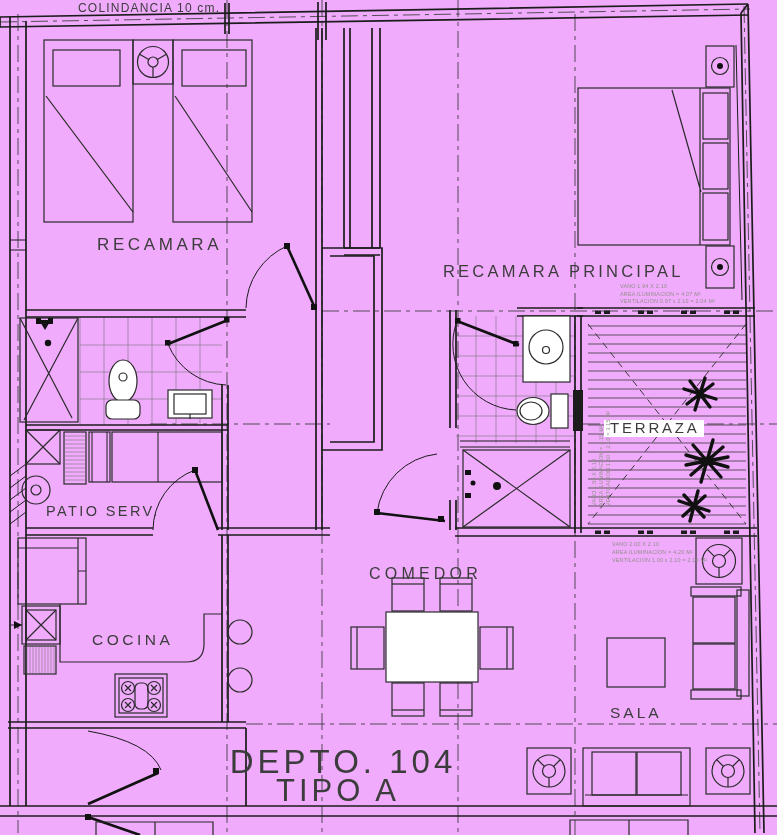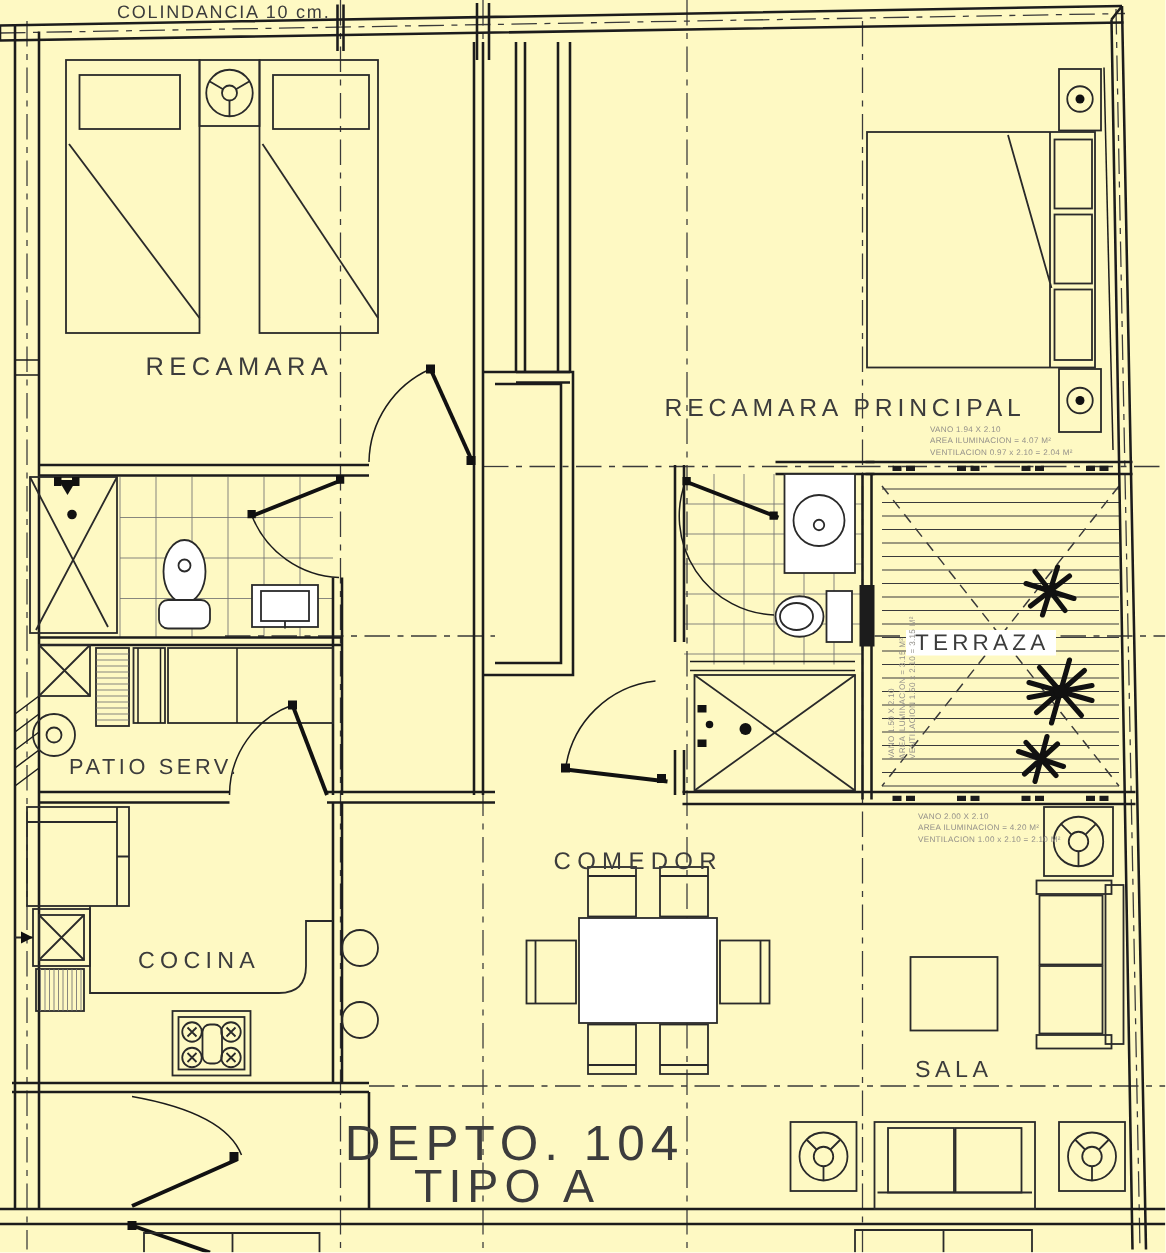--- a/index.html
+++ b/index.html
@@ -1,16 +1,16 @@
 <!DOCTYPE html>
 <html><head>
 <meta charset="utf-8">
 <style>
   html,body{margin:0;padding:0;background:#ffffff}
-  .plan-wrap{width:777px;height:835px;position:relative;background:#fef9c3;overflow:hidden}
+  .plan-wrap{width:777px;height:835px;position:relative;background:#f0abfc;overflow:hidden}
   svg{display:block}
   .wall{stroke:#1c1c1c;stroke-width:1.7;fill:none}
   .thin{stroke:#1c1c1c;stroke-width:1;fill:none}
   .furn{stroke:#2a2a2a;stroke-width:1.2;fill:none}
   .furnw{stroke:#2a2a2a;stroke-width:1.2;fill:#fff}
   .grid{stroke:#6f6f6f;stroke-width:0.55;fill:none}
   .deck{stroke:#3a3a3a;stroke-width:0.8;fill:none}
   .axis{stroke:#3a3a3a;stroke-width:0.85;fill:none;stroke-dasharray:17 5 4 5}
   .dashx{stroke:#3a3a3a;stroke-width:1;fill:none;stroke-dasharray:7 5}
   .leaf{stroke:#111;stroke-width:2.6;fill:none}

